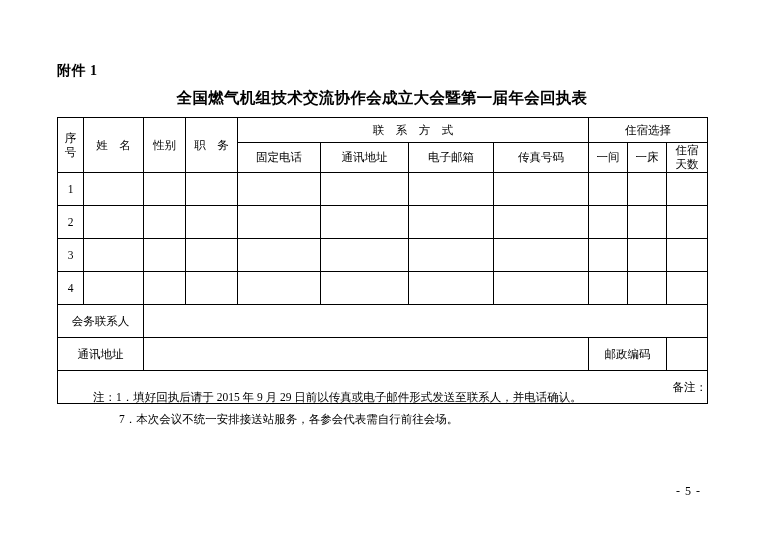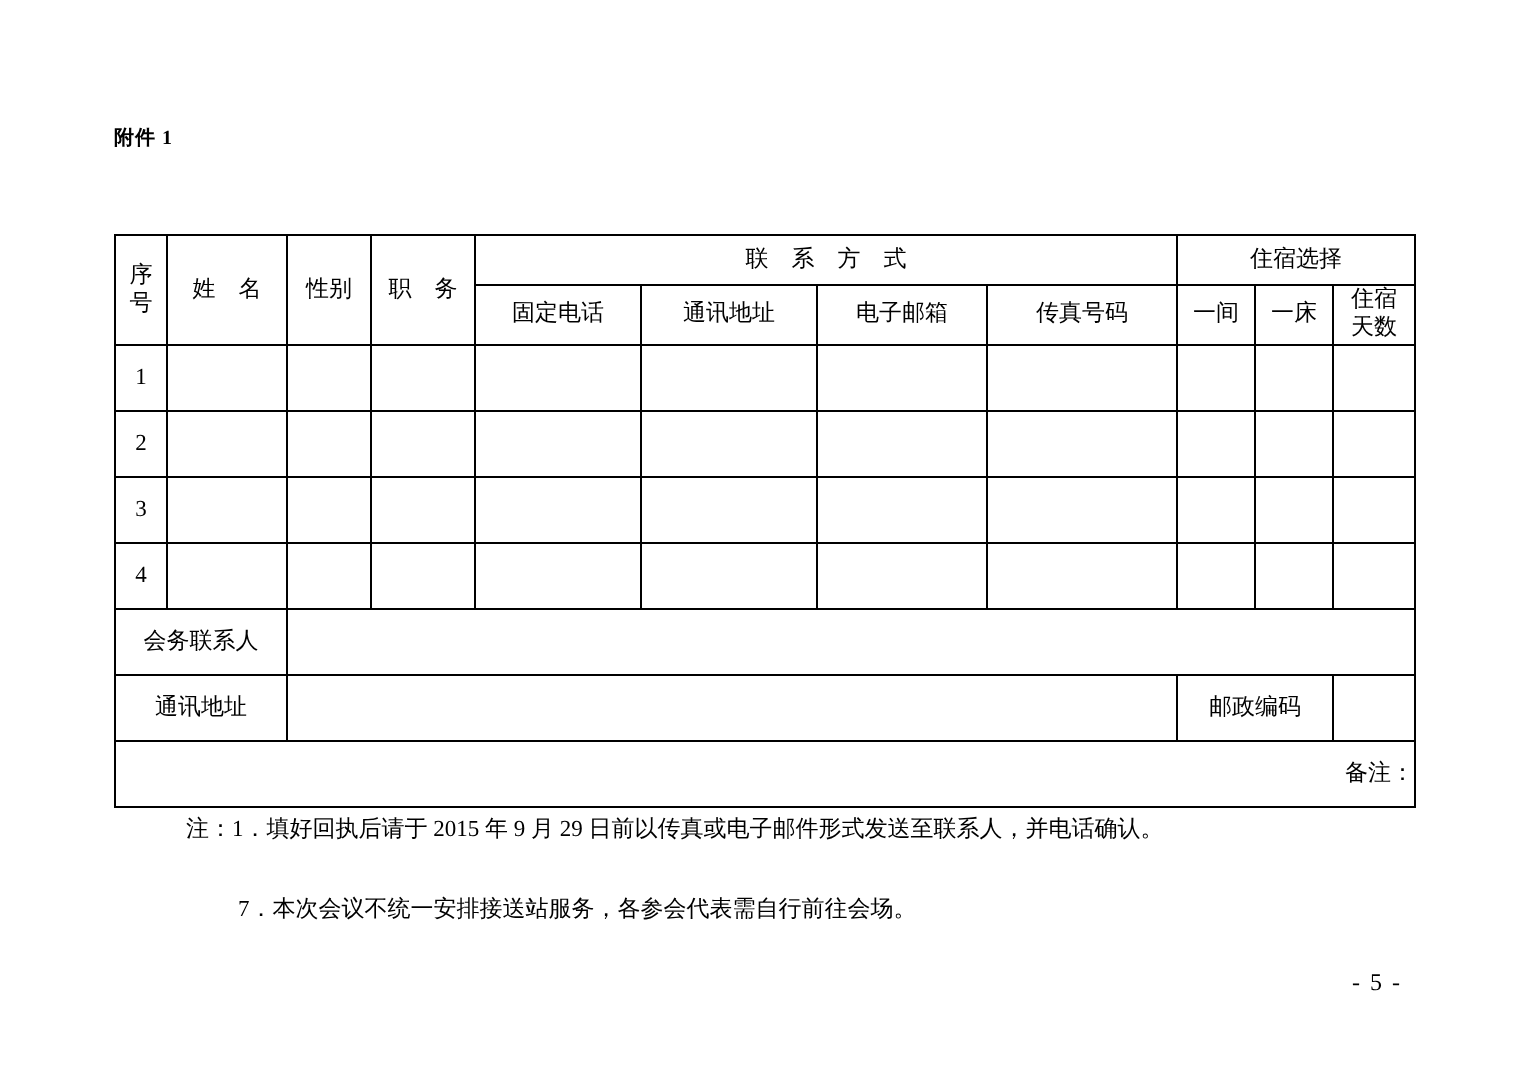--- a/index.html
+++ b/index.html
@@ -18,21 +18,21 @@
   .page {
     position: absolute;
     left: 0; top: 0;
     width: 764px;
     height: 539px;
   }
   .attachment-label {
     position: absolute;
     left: 57px;
     top: 62px;
-    font-size: 10px;
+    font-size: 14px;
     font-weight: bold;
     letter-spacing: 0.5px;
   }
   .doc-title {
     position: absolute;
     left: 57px;
     top: 88px;
     width: 650px;
     text-align: center;
     font-size: 15.5px;
@@ -65,21 +65,20 @@
   .notes {
     position: absolute;
     left: 57px;
     top: 386px;
     width: 660px;
     font-size: 11.5px;
     line-height: 1.95;
   }
   .notes div {
     white-space: pre;
-    margin-top: 18px;
   }
   .contact-line {
     position: absolute;
     left: 71px;
     top: 460px;
     font-size: 11.5px;
     letter-spacing: 0.3px;
   }
   .page-number {
     position: absolute;
@@ -89,20 +88,21 @@
     letter-spacing: 1px;
   }
 </style>
 </head>
 <body>
 
 <div class="page">
 
   <div class="attachment-label">附件 1</div>
 
+  <div class="doc-title">全国燃气机组技术交流协作会成立大会暨第一届年会回执表</div>
 
   <table class="form">
     <colgroup>
       <col style="width:26px">
       <col style="width:60px">
       <col style="width:42px">
       <col style="width:52px">
       <col style="width:83px">
       <col style="width:88px">
       <col style="width:85px">

